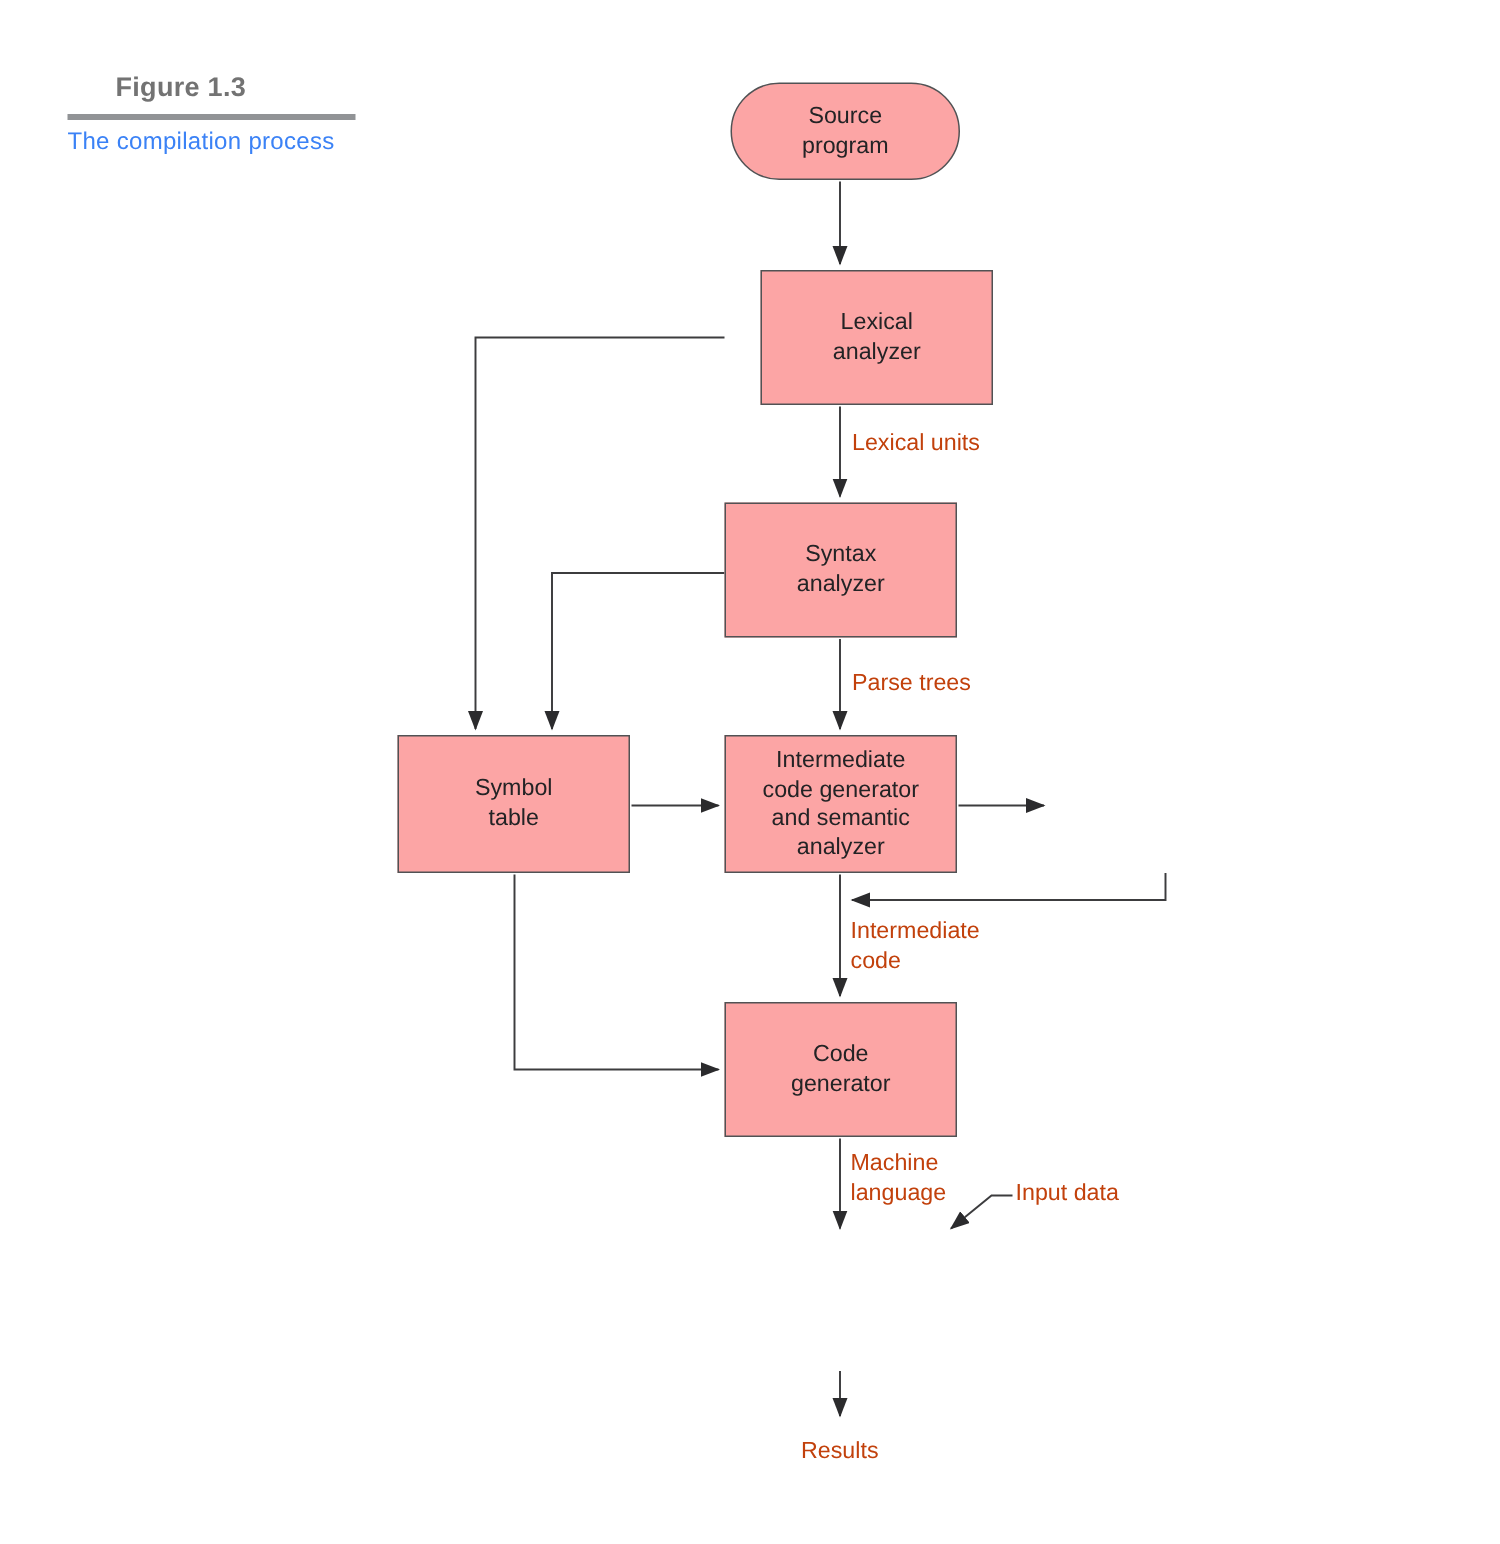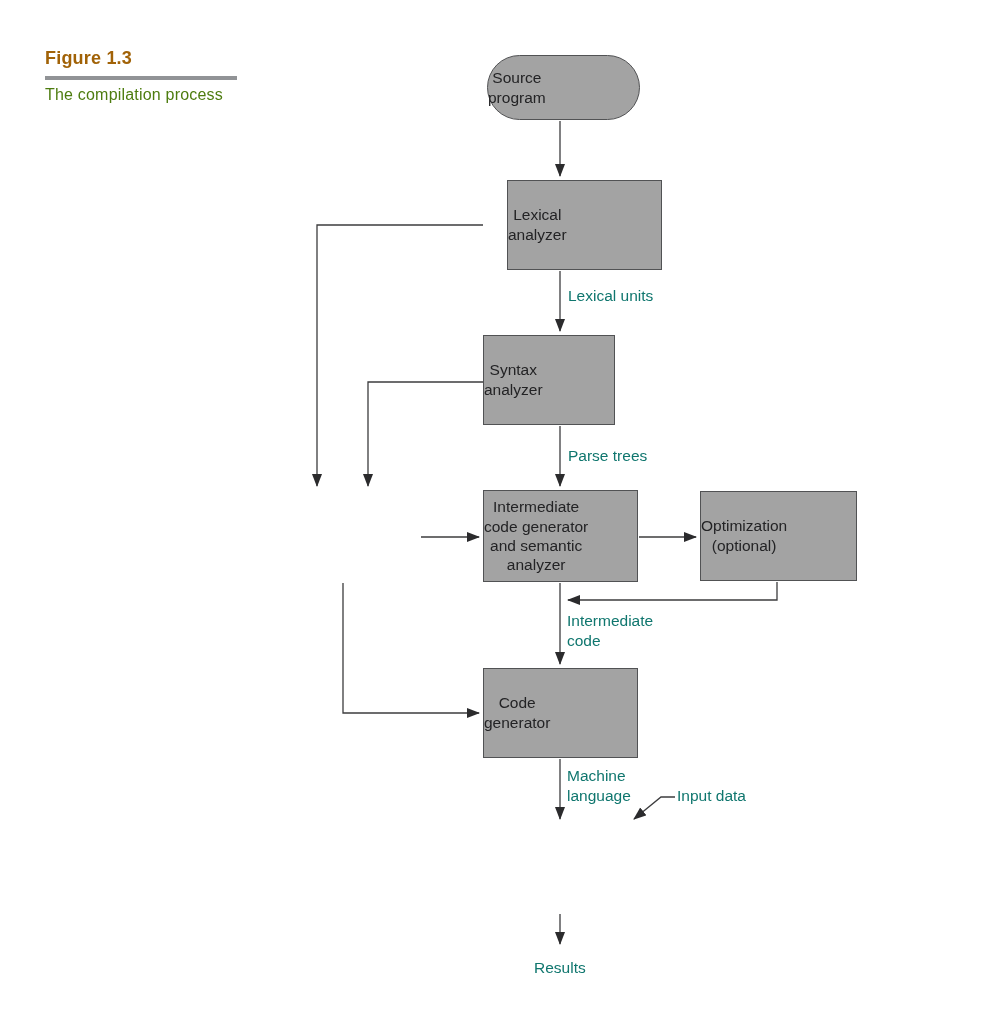--- a/index.html
+++ b/index.html
@@ -11,77 +11,78 @@
     background: #ffffff;
     font-family: "Liberation Sans", sans-serif;
     overflow: hidden;
   }
 
   
   .figure-head { position: absolute; left: 45px; top: 48px; }
   .figure-label {
     font-size: 18px;
     font-weight: bold;
-    color: #a16207;
+    color: #737373;
     letter-spacing: 0.2px;
+    margin-left: 32px;
   }
   .figure-rule {
     margin-top: 7px;
     width: 192px;
     height: 4px;
     background: #919396;
   }
   .figure-caption {
     margin-top: 6px;
     font-size: 16px;
-    color: #4d7c0f;
+    color: #3b82f6;
     letter-spacing: 0.2px;
   }
 
   
   svg.connectors {
     position: absolute;
     left: 0; top: 0;
     width: 1000px; height: 1029px;
   }
 
   
   .node {
     position: absolute;
-    background: #a3a3a3;
+    background: #fca5a5;
     border: 1.5px solid #515254;
     display: flex;
     align-items: center;
-    justify-content: flex-start;
+    justify-content: center;
     text-align: center;
   }
   .node-label {
     font-size: 15.5px;
     line-height: 1.28;
     color: #232325;
     white-space: pre-line;
   }
   .node.stadium { border-radius: 33px; }
 
   .node-source        { left: 487px; top: 55px;  width: 153px; height: 65px; }
   .node-lexical       { left: 483px; top: 180px; width: 155px; height: 90px; margin-left: 24px; }
-  .node-syntax        { left: 483px; top: 335px; width: 132px; height: 90px; }
+  .node-syntax        { left: 483px; top: 335px; width: 155px; height: 90px; }
   .node-symbol        { left: 265px; top: 490px; width: 155px; height: 92px; }
   .node-intermediate  { left: 483px; top: 490px; width: 155px; height: 92px; }
   .node-optimization  { left: 700px; top: 491px; width: 157px; height: 90px; }
   .node-codegen       { left: 483px; top: 668px; width: 155px; height: 90px; }
   .node-computer      { left: 483px; top: 823px; width: 154px; height: 90px; }
   .node-intermediate .node-label { line-height: 1.25; }
 
   
   .edge-label {
     position: absolute;
     font-size: 15.5px;
     line-height: 1.32;
-    color: #0f766e;
+    color: #c2410c;
     white-space: pre-line;
   }
   .lbl-lexical-units     { left: 568px; top: 286px; }
   .lbl-parse-trees       { left: 568px; top: 446px; }
   .lbl-intermediate-code { left: 567px; top: 611px; }
   .lbl-machine-language  { left: 567px; top: 766px; }
   .lbl-input-data        { left: 677px; top: 762px; margin-top: 24px; }
   .lbl-results           { left: 534px; top: 958px; width: 58px; }
 </style>
 </head>
@@ -123,29 +124,29 @@
 program</span>
   </div>
   <div class="node node-lexical">
     <span class="node-label">Lexical
 analyzer</span>
   </div>
   <div class="node node-syntax">
     <span class="node-label">Syntax
 analyzer</span>
   </div>
+  <div class="node node-symbol">
+    <span class="node-label">Symbol
+table</span>
+  </div>
   <div class="node node-intermediate">
     <span class="node-label">Intermediate
 code generator
 and semantic
 analyzer</span>
-  </div>
-  <div class="node node-optimization">
-    <span class="node-label">Optimization
-(optional)</span>
   </div>
   <div class="node node-codegen">
     <span class="node-label">Code
 generator</span>
   </div>
 
   <div class="edge-label lbl-lexical-units">Lexical units</div>
   <div class="edge-label lbl-parse-trees">Parse trees</div>
   <div class="edge-label lbl-intermediate-code">Intermediate
 code</div>

